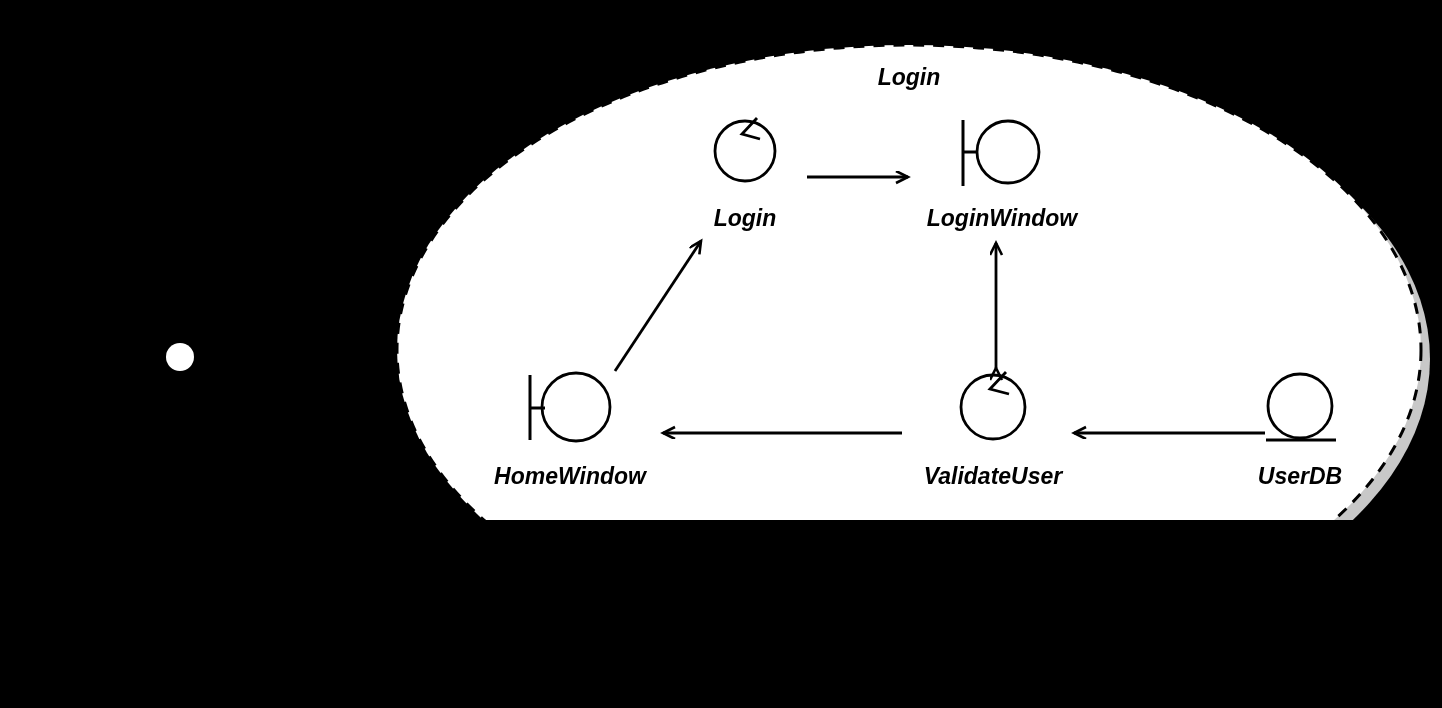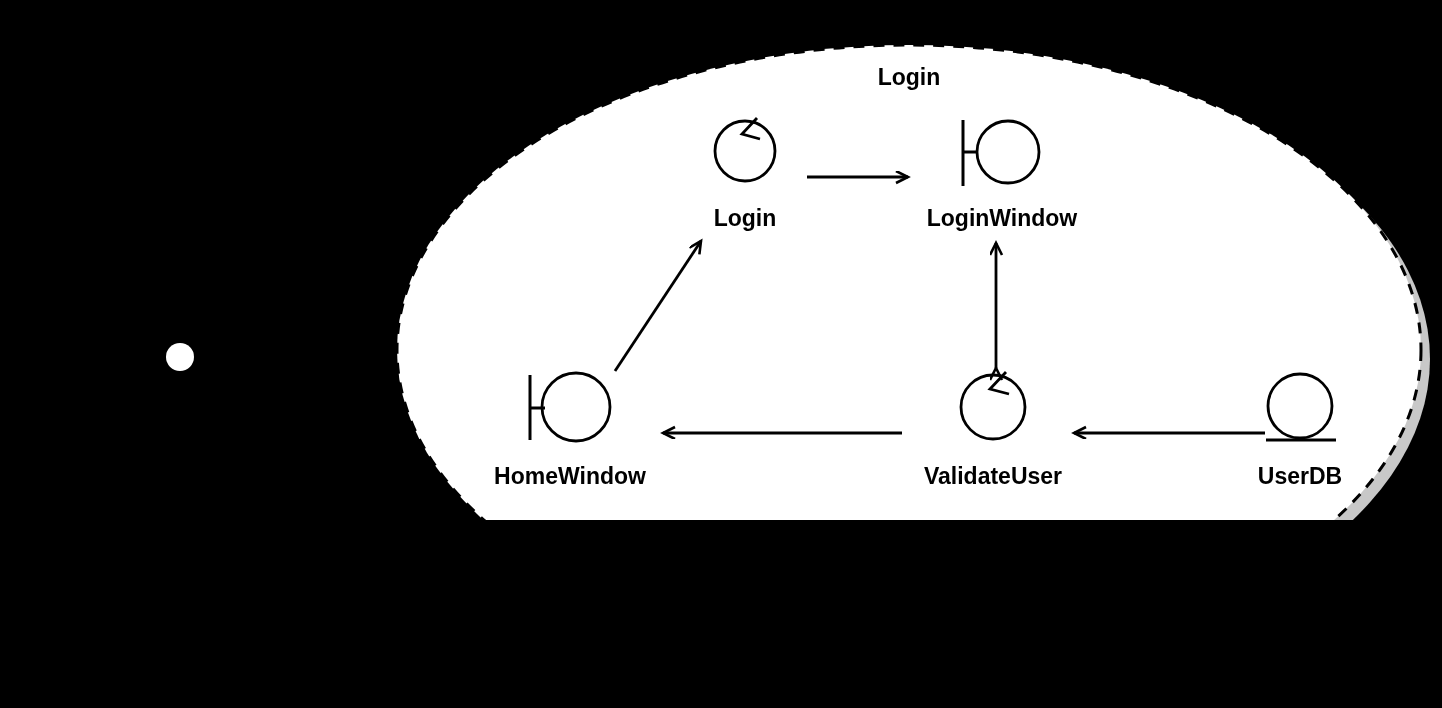--- a/index.html
+++ b/index.html
@@ -7,20 +7,21 @@
     padding: 0;
     background: #000000;
   }
   #canvas {
     position: relative;
     width: 1442px;
     height: 520px;
     background: #000000;
     overflow: hidden;
     font-family: "Liberation Sans", sans-serif;
+    font-style: italic;
   }
   #diagram-svg {
     position: absolute;
     left: 0;
     top: 0;
     width: 1442px;
     height: 708px;
     display: block;
   }
   .node-label {

